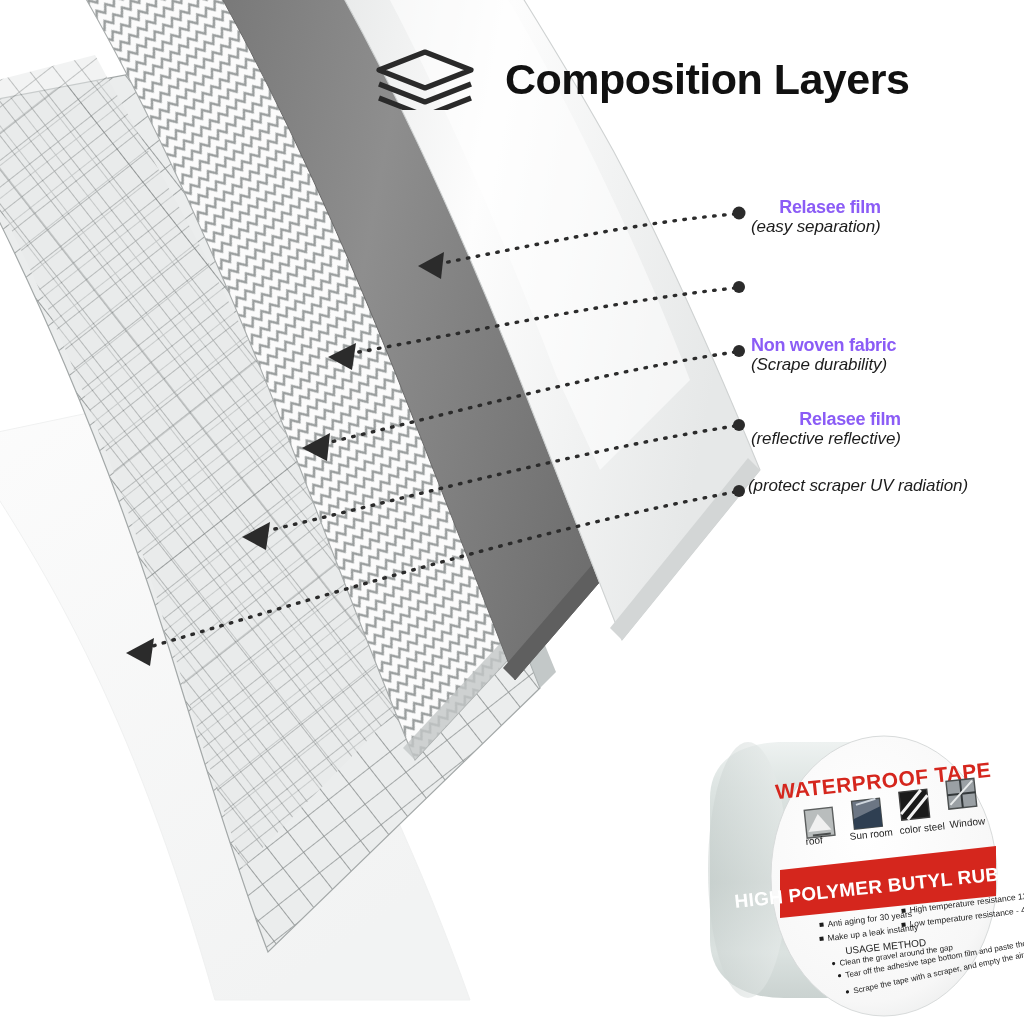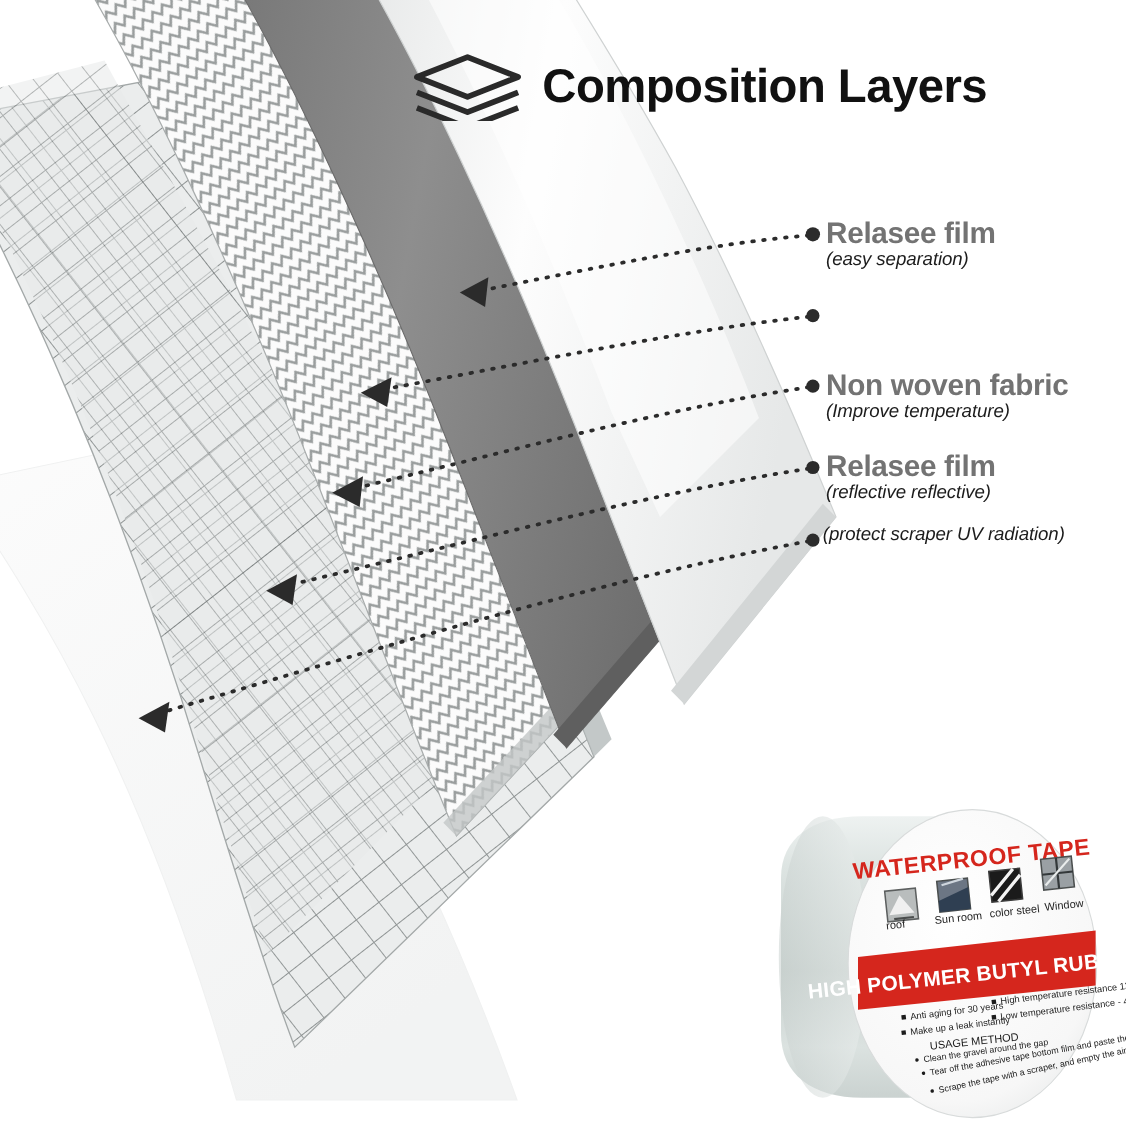--- a/index.html
+++ b/index.html
@@ -8,37 +8,37 @@
   body {
     background:#ffffff;
     font-family:"Liberation Sans", sans-serif;
     overflow:hidden;
   }
   #stage { position:relative; width:1024px; height:1024px; background:#fff; }
 
   
   #title-row {
     position:absolute; left:375px; top:48px;
-    display:flex; align-items:center; gap:18px;
+    display:flex; align-items:center; gap:30px;
   }
   #layers-icon { width:100px; height:62px; display:block; }
   #title-text {
     font-size:43px; font-weight:bold; color:#111;
     letter-spacing:-0.5px; white-space:nowrap;
     line-height:1;
   }
 
   
   #art { position:absolute; left:0; top:0; width:1024px; height:1024px; }
 
   
   .callout { position:absolute; white-space:nowrap; }
   .callout .ctitle {
-    font-size:27px; font-weight:bold; color:#737373;
-    line-height:1.05; letter-spacing:-0.3px;
+    font-size:18px; font-weight:bold; color:#8b5cf6;
+    line-height:1.05; letter-spacing:-0.3px;text-align:right;
   }
   .callout .csub {
     font-size:17px; color:#1c1c1c; line-height:1.1;
     margin-top:1px; letter-spacing:-0.1px;font-style:italic;
   }
 
   
   #roll { position:absolute; left:688px; top:728px; width:336px; height:296px; }
 
   .lbl-red { fill:#d5261d; }
@@ -170,21 +170,21 @@
   </div>
 
   <div class="callout" style="left:751px; top:198px;">
     <div class="ctitle">Relasee film</div>
     <div class="csub">(easy separation)</div>
   </div>
 
 
   <div class="callout" style="left:751px; top:336px;">
     <div class="ctitle">Non woven fabric</div>
-    <div class="csub">(Improve temperature)</div>
+    <div class="csub">(Scrape durability)</div>
   </div>
 
   <div class="callout" style="left:751px; top:410px;">
     <div class="ctitle">Relasee film</div>
     <div class="csub">(reflective reflective)</div>
   </div>
 
   <div class="callout" style="left:748px; top:476px;">
     <div class="csub">(protect scraper UV radiation)</div>
   </div>

